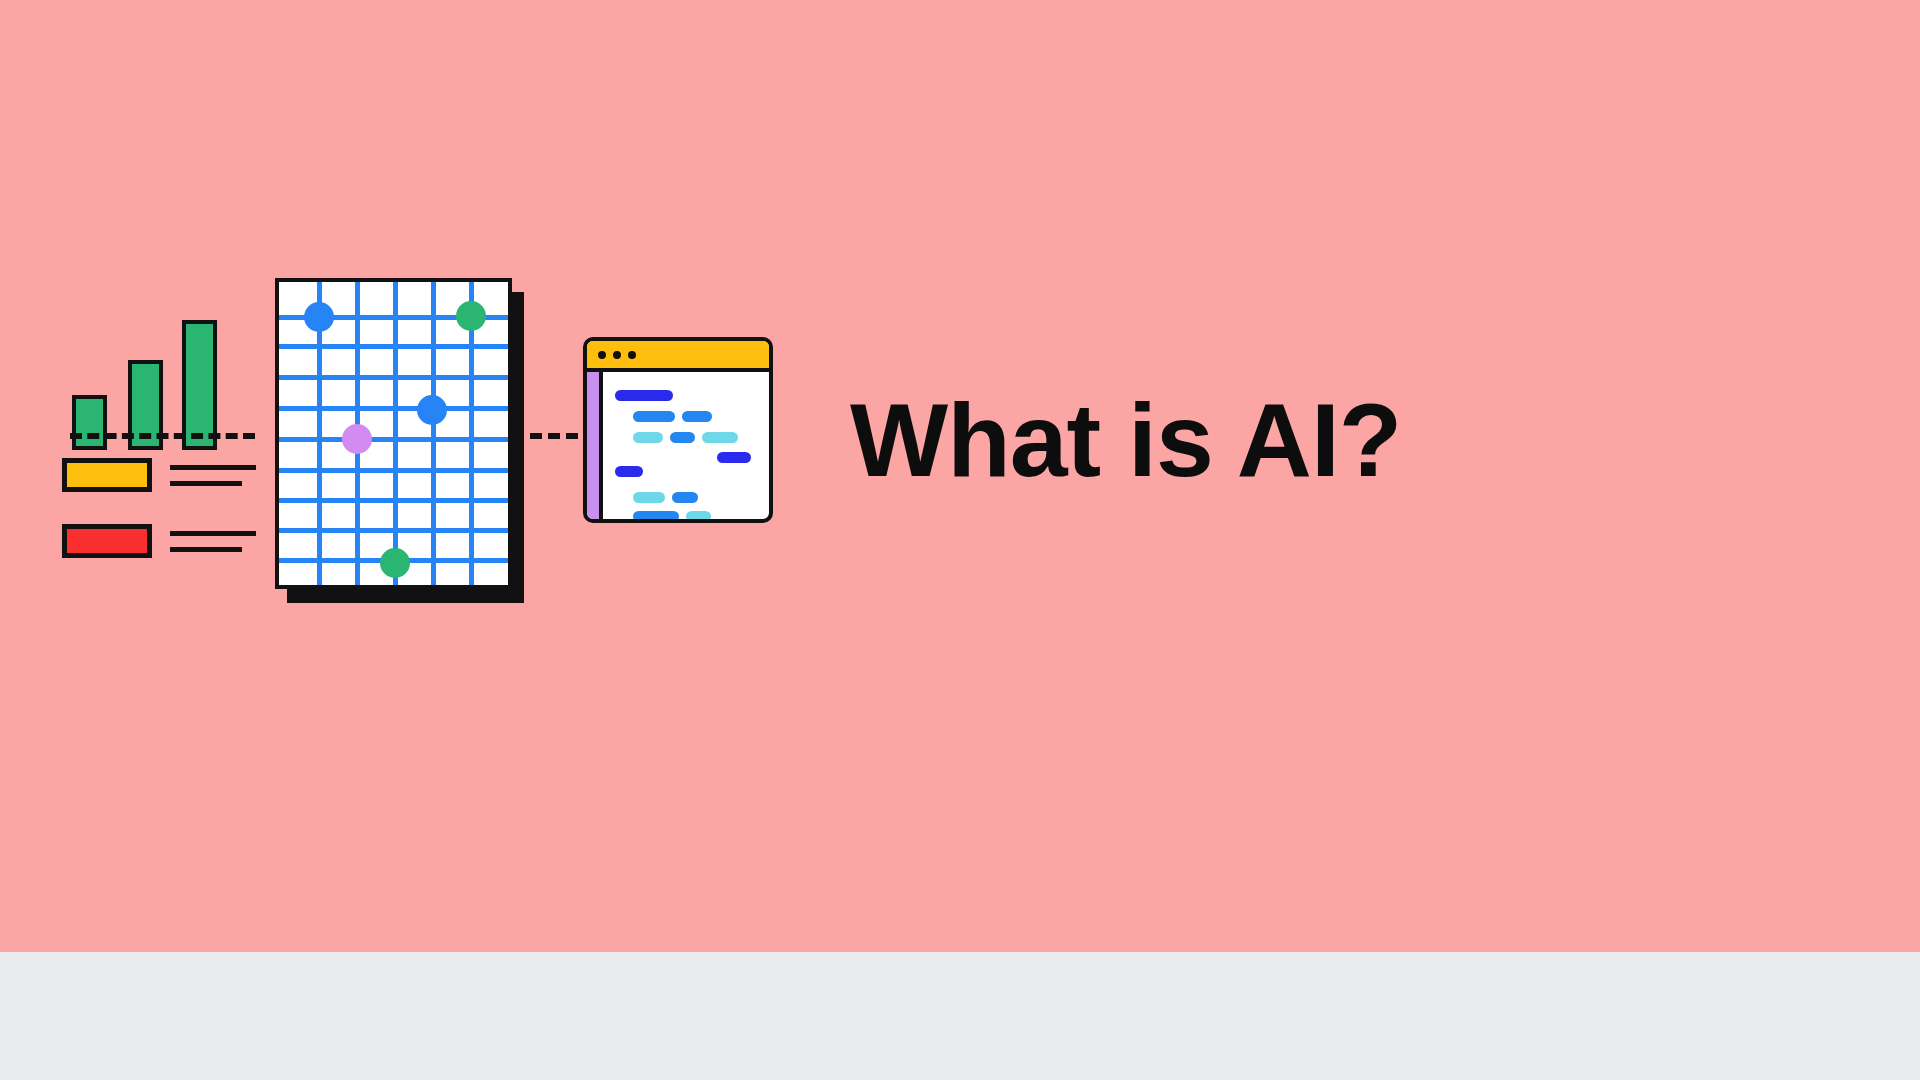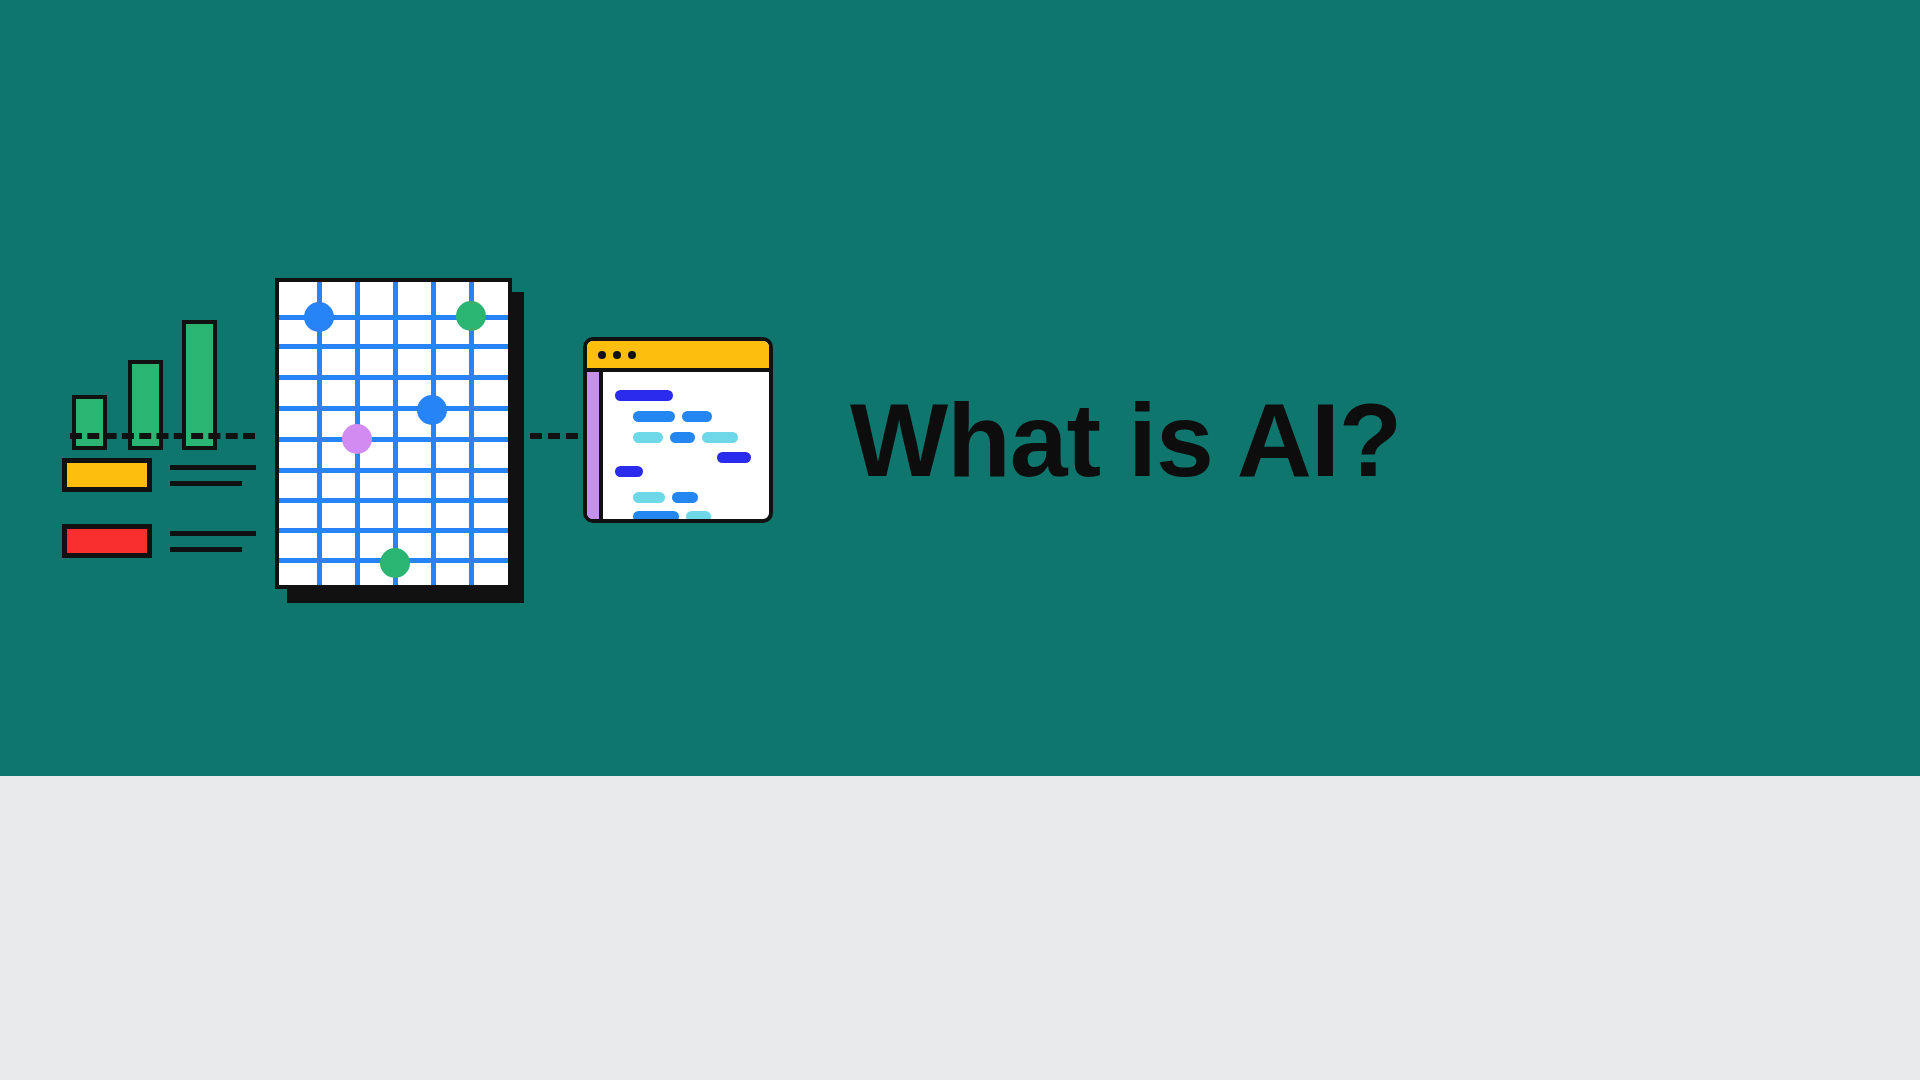--- a/index.html
+++ b/index.html
@@ -10,22 +10,22 @@
   }
   body {
     width: 1920px;
     height: 1080px;
     overflow: hidden;
     font-family: "Liberation Sans", sans-serif;
   }
   #stage {
     position: relative;
     width: 1920px;
-    height: 776px;
-    background: #0f766e;
+    height: 952px;
+    background: #fca5a5;
   }
 
   
   #bar-chart-group { position: absolute; left: 60px; top: 330px; width: 220px; height: 120px; }
   .bar {
     position: absolute;
     bottom: 0;
     background: #2bb573;
     border: 4px solid #111111;
     box-sizing: border-box;

